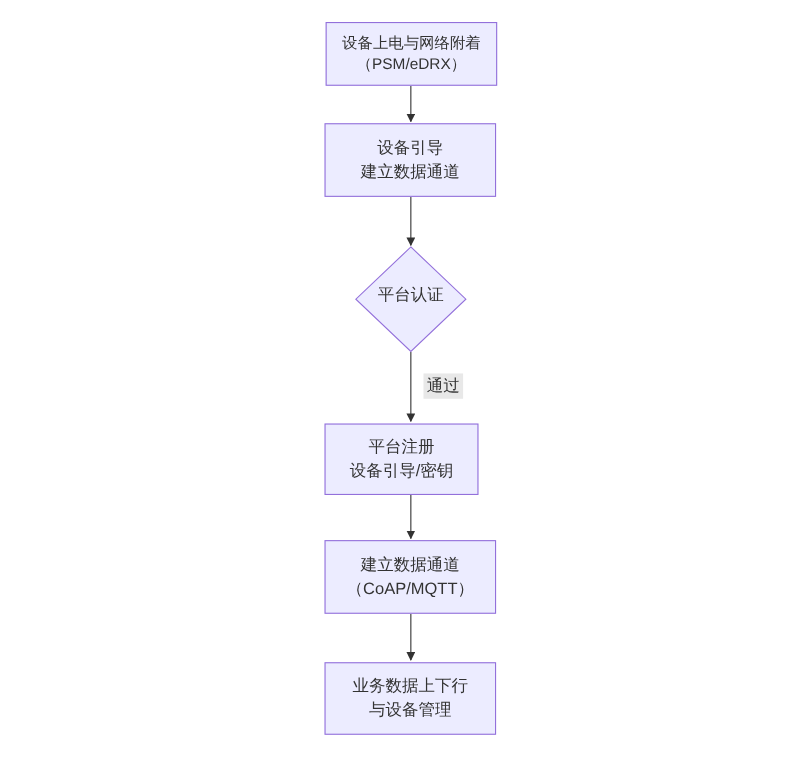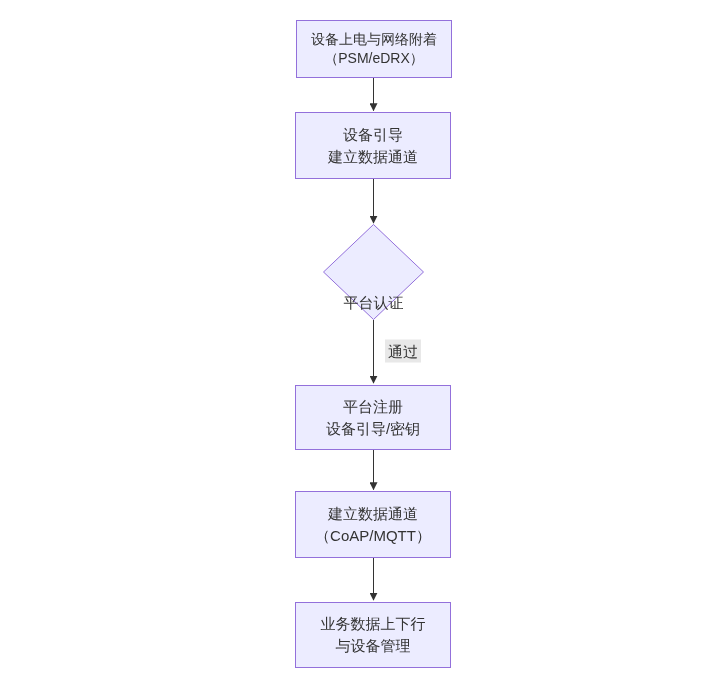--- a/index.html
+++ b/index.html
@@ -16,28 +16,27 @@
   .node{
     position:absolute;box-sizing:border-box;
     background:var(--node-fill,#ececff);
     border:1px solid var(--node-border,#9370db);
     display:flex;flex-direction:column;align-items:center;justify-content:center;
     text-align:center;font-size:15px;line-height:22px;
   }
   .node--small{font-size:14px;line-height:19px;}
   .pos-n1{left:296px;top:20px;width:156px;height:58px;}
   .pos-n2{left:295px;top:112px;width:156px;height:67px;}
-  .pos-n3{left:295px;top:385px;width:156px;height:65px;}
+  .pos-n3{left:295px;top:385px;width:140px;height:65px;}
   .pos-n4{left:295px;top:491px;width:156px;height:67px;}
   .pos-n5{left:295px;top:602px;width:156px;height:66px;}
   .diamond-label{
     position:absolute;left:322px;top:259px;width:103px;height:26px;
-    display:flex;align-items:flex-end;justify-content:center;
+    display:flex;align-items:flex-start;justify-content:center;
     font-size:15px;
-    margin-top:28px;
   }
   .edge-label{
     position:absolute;left:373px;top:351px;transform:translate(-50%,-50%);
     background:var(--edge-label-bg,#e8e8e8);
     padding:1px 3px;font-size:15px;line-height:21px;white-space:nowrap;margin-left:30px;
   }
   .node-line{display:block;}
 </style>
 </head>
 <body>

